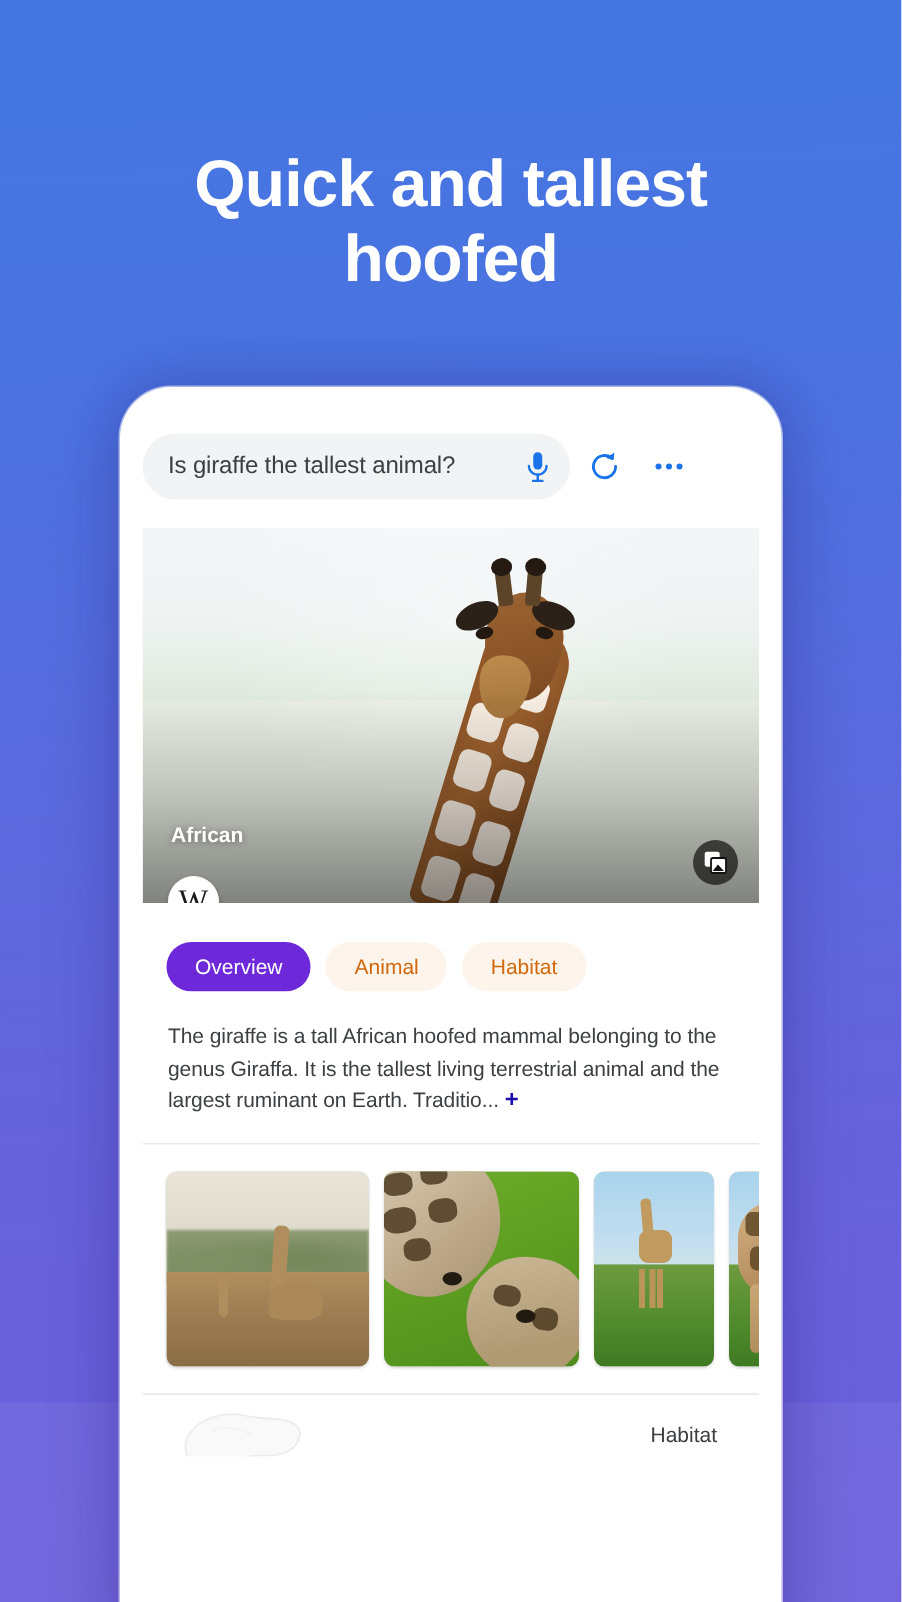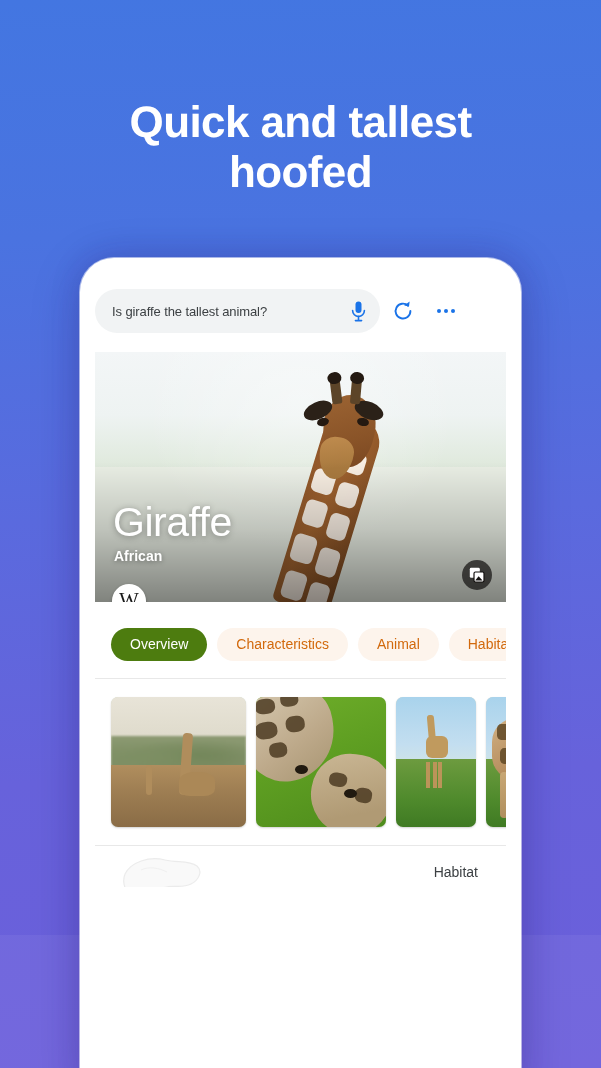--- a/index.html
+++ b/index.html
@@ -67,21 +67,21 @@
   .searchpill {
     flex: 0 0 auto;
     width: 285px; height: 44px;
     background: #f1f3f4;
     border-radius: 22px;
     display: flex; align-items: center;
     padding: 0 6px 0 17px;
   }
   .searchtext {
     flex: 1 1 auto;
-    font-size: 13px;
+    font-size: 16px;
     color: #3c4043;
     white-space: nowrap;
     overflow: hidden;
     letter-spacing: -0.1px;
   }
   .micbtn {
     flex: 0 0 auto; width: 32px; height: 32px;
     display: flex; align-items: center; justify-content: center;
   }
   .refreshbtn {
@@ -273,21 +273,21 @@
   .chip {
     flex: 0 0 auto;
     height: 33px; line-height: 33px;
     padding: 0 19px;
     border-radius: 18px;
     font-size: 14px;
     color: #d2690c;
     background: #fdf4ec;
   }
   .chip.active {
-    background: #4d7c0f;
+    background: #6d28d9;
     color: #ffffff;
   }
 
   
   .desc {
     padding: 19px 18px 0 17px;
     font-size: 14px;
     line-height: 21.5px;
     color: #3c4043;
     letter-spacing: -0.05px;
@@ -454,41 +454,43 @@
               <div class="gir-muzzle"></div>
               <div class="gir-ear-l"></div>
               <div class="gir-ear-r"></div>
               <div class="gir-oss-l"></div>
               <div class="gir-oss-r"></div>
               <div class="gir-eye-l"></div>
               <div class="gir-eye-r"></div>
             </div>
           </div>
           <div class="hero-grad"></div>
-          <div class="hero-title">Giraffe</div>
           <div class="hero-sub">African</div>
           <div class="wiki-badge">
             <span>W</span>
           </div>
           <div class="expand-btn">
             <svg width="16" height="16" viewBox="0 0 16 16" aria-hidden="true">
               <rect x="0.8" y="0.8" width="10" height="10" rx="1.4" fill="#ffffff"></rect>
               <rect x="5" y="5" width="10" height="10" rx="1.4" fill="#ffffff" stroke="#141210" stroke-width="1.2"></rect>
               <path d="M6.2 13.6 L9.6 9.3 L13.6 13.6 Z" fill="#141210"></path>
             </svg>
           </div>
         </div>
 
         <div class="chips">
           <div class="chip active">Overview</div>
-          <div class="chip">Characteristics</div>
           <div class="chip">Animal</div>
           <div class="chip">Habitat</div>
         </div>
 
+        <div class="desc">
+          <span>The giraffe is a tall African hoofed mammal belonging to the genus Giraffa. It is the tallest living terrestrial animal and the largest ruminant on Earth. Traditio...</span>
+          <span class="more">+</span>
+        </div>
 
         <div class="divider"></div>
 
         <div class="strip">
           <div class="thumb t1">
             <div class="sky"></div>
               <div class="bush"></div>
               <div class="ground"></div>
             <div class="g-big"></div>
               <div class="g-body"></div>

